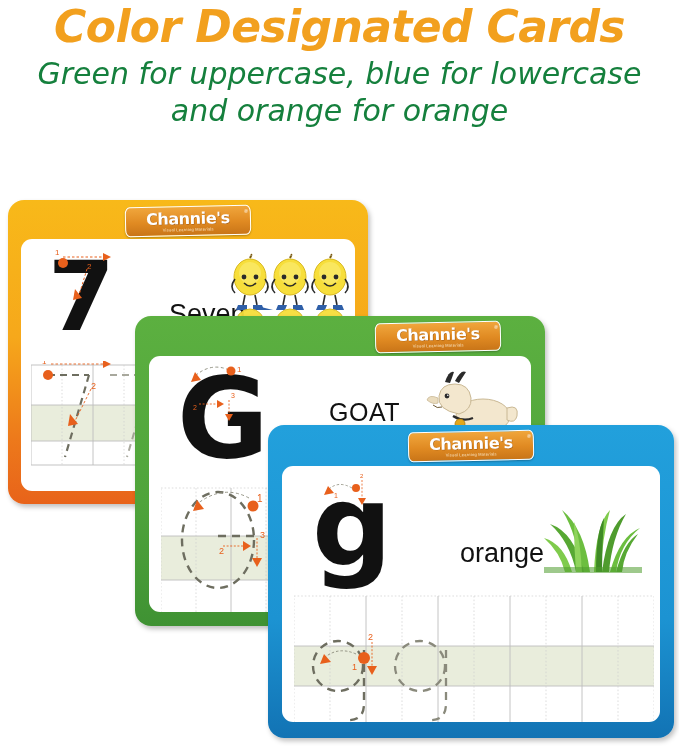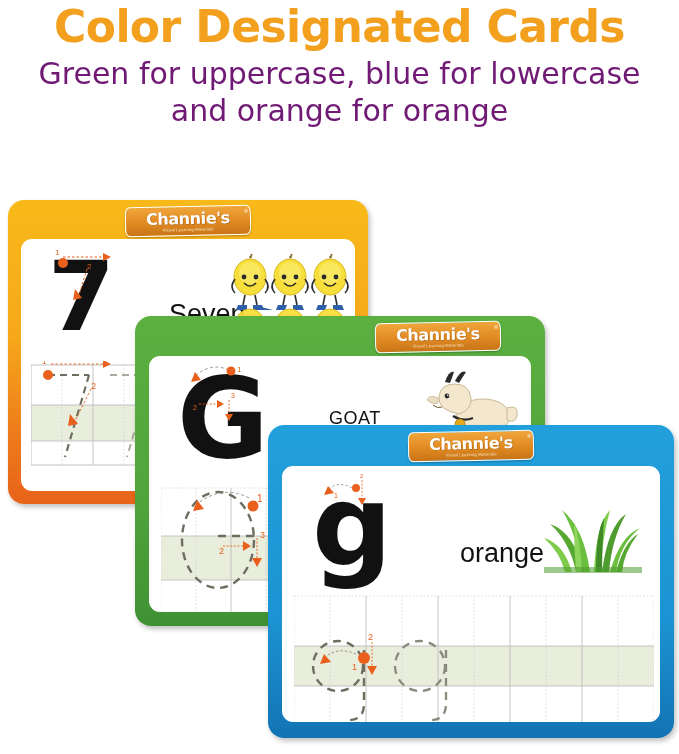--- a/index.html
+++ b/index.html
@@ -15,33 +15,34 @@
     font-family: "Liberation Sans", sans-serif;
   }
 
   
   #heading-block {
     position: absolute;
     top: 0; left: 0;
     width: 679px;
     text-align: center;
     padding-top: 4px;
+    font-style: italic;
   }
   #title {
     color: #F2A01E;
     font-family: "DejaVu Sans", sans-serif;
     font-weight: bold;
     font-size: 44px;
     letter-spacing: -0.6px;
     line-height: 1.05;
     margin: 0;
     white-space: nowrap;
   }
   #subtitle {
-    color: #701a75;
+    color: #15803d;
     font-family: "DejaVu Sans", sans-serif;
     font-weight: normal;
     font-size: 30px;
     line-height: 1.22;
     margin: 6px 0 0 0;
     padding: 0 6px;
   }
   #subtitle .sub-line { display: block; white-space: nowrap; }
 
   
@@ -137,21 +138,21 @@
   #glyph-g { left: 30px; top: 4px; font-size: 112px; }
 
   
   .word {
     position: absolute;
     font-family: "Liberation Sans", sans-serif;
     color: #111111;
     white-space: nowrap;
   }
   #word-seven { left: 148px; top: 60px; font-size: 27px; }
-  #word-goat  { left: 180px; top: 52px; font-size: 18px; letter-spacing: 0.5px; text-align: center; }
+  #word-goat  { left: 180px; top: 42px; font-size: 25px; letter-spacing: 0.5px; text-align: center; }
   #word-grass { left: 178px; top: 72px; font-size: 27px; }
 
   
   .grid-wrap { position: absolute; }
   #grid-orange { left: 10px; top: 122px; width: 310px; height: 110px; }
   #grid-green  { left: 12px; top: 128px; width: 352px; height: 136px; }
   #grid-blue   { left: 12px; top: 126px; width: 360px; height: 136px; }
 
   
   .pic { position: absolute; }

